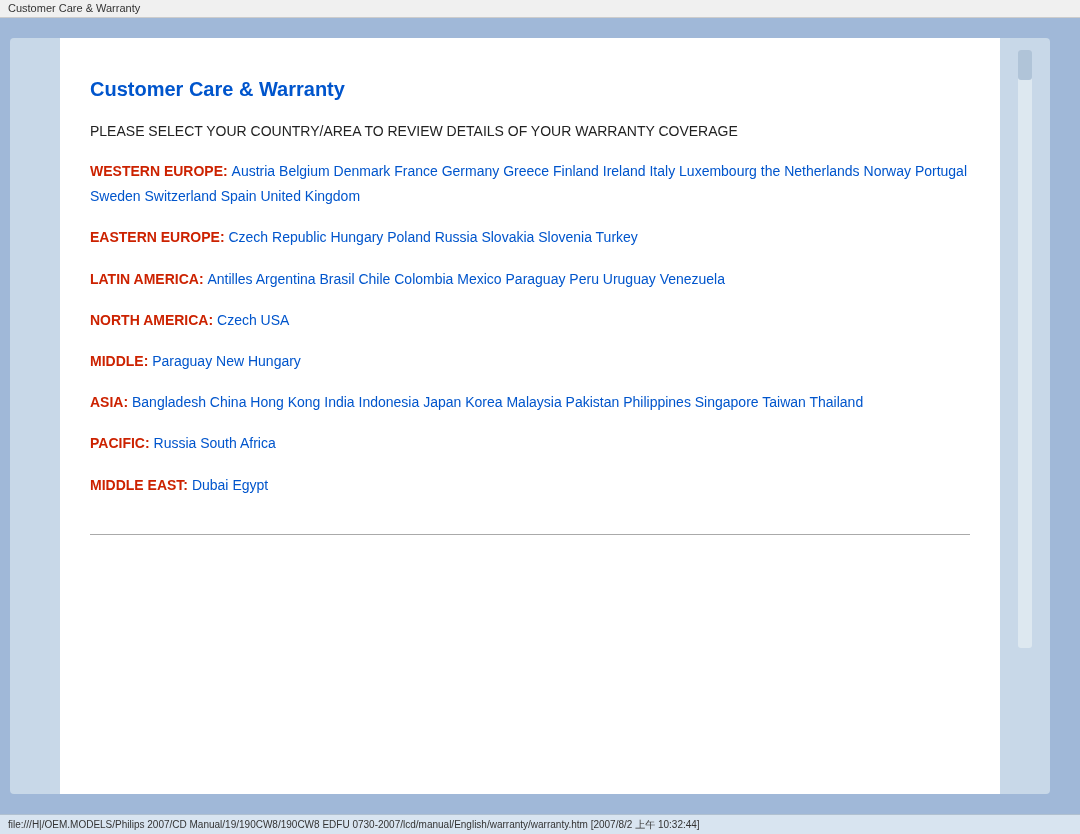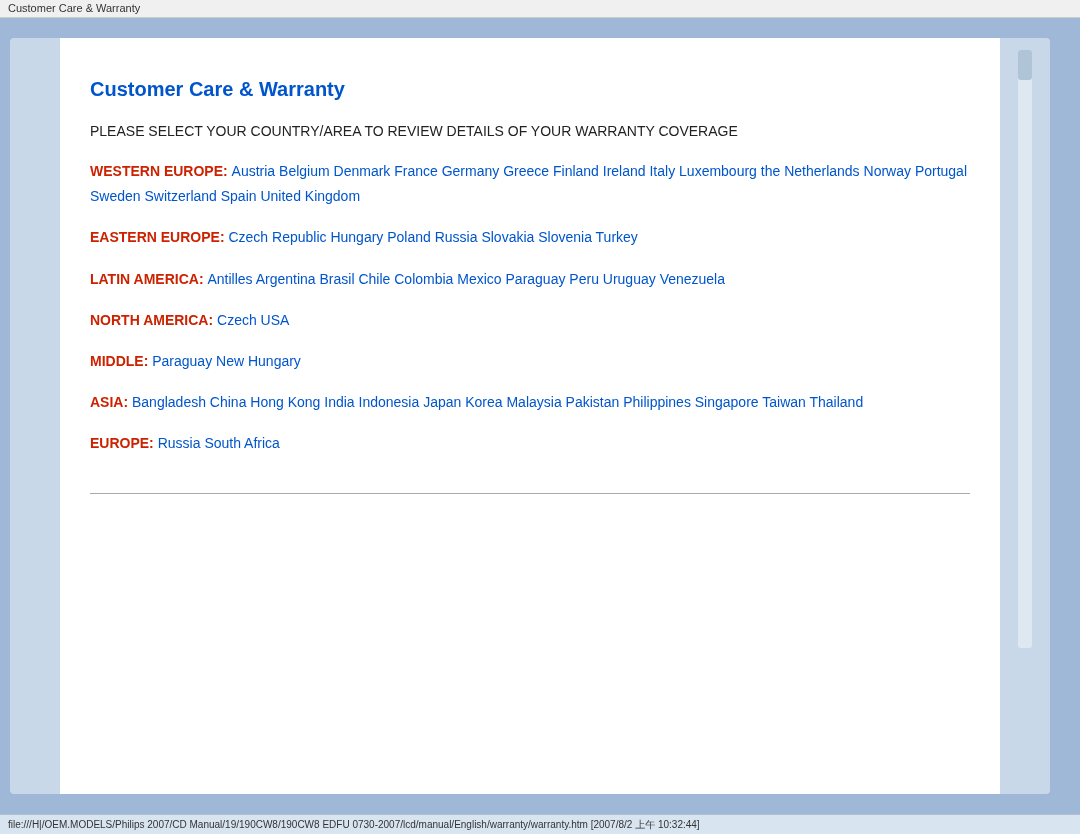--- a/index.html
+++ b/index.html
@@ -157,21 +157,22 @@
       <p class="subtitle">PLEASE SELECT YOUR COUNTRY/AREA TO REVIEW DETAILS OF YOUR WARRANTY COVERAGE</p>
 
       <div id="regions-container">
 
       <div class="region-section"><span class="region-label">WESTERN EUROPE: </span><a class="country-link" href="#">Austria</a>   <a class="country-link" href="#">Belgium</a>   <a class="country-link" href="#">Denmark</a>   <a class="country-link" href="#">France</a>   <a class="country-link" href="#">Germany</a>   <a class="country-link" href="#">Greece</a>   <a class="country-link" href="#">Finland</a>   <a class="country-link" href="#">Ireland</a>   <a class="country-link" href="#">Italy</a>   <a class="country-link" href="#">Luxembourg</a>   <a class="country-link" href="#">the Netherlands</a>   <a class="country-link" href="#">Norway</a>   <a class="country-link" href="#">Portugal</a>   <a class="country-link" href="#">Sweden</a>   <a class="country-link" href="#">Switzerland</a>   <a class="country-link" href="#">Spain</a>   <a class="country-link" href="#">United Kingdom</a></div>
           <div class="region-section"><span class="region-label">EASTERN EUROPE: </span><a class="country-link" href="#">Czech Republic</a>   <a class="country-link" href="#">Hungary</a>   <a class="country-link" href="#">Poland</a>   <a class="country-link" href="#">Russia</a>   <a class="country-link" href="#">Slovakia</a>   <a class="country-link" href="#">Slovenia</a>   <a class="country-link" href="#">Turkey</a></div>
           <div class="region-section"><span class="region-label">LATIN AMERICA: </span><a class="country-link" href="#">Antilles</a>   <a class="country-link" href="#">Argentina</a>   <a class="country-link" href="#">Brasil</a>   <a class="country-link" href="#">Chile</a>   <a class="country-link" href="#">Colombia</a>   <a class="country-link" href="#">Mexico</a>   <a class="country-link" href="#">Paraguay</a>   <a class="country-link" href="#">Peru</a>   <a class="country-link" href="#">Uruguay</a>   <a class="country-link" href="#">Venezuela</a></div>
           <div class="region-section"><span class="region-label">NORTH AMERICA: </span><a class="country-link" href="#">Czech</a>   <a class="country-link" href="#">USA</a></div>
           <div class="region-section"><span class="region-label">MIDDLE: </span><a class="country-link" href="#">Paraguay</a>   <a class="country-link" href="#">New Hungary</a></div>
           <div class="region-section"><span class="region-label">ASIA: </span><a class="country-link" href="#">Bangladesh</a>   <a class="country-link" href="#">China</a>   <a class="country-link" href="#">Hong Kong</a>   <a class="country-link" href="#">India</a>   <a class="country-link" href="#">Indonesia</a>   <a class="country-link" href="#">Japan</a>   <a class="country-link" href="#">Korea</a>   <a class="country-link" href="#">Malaysia</a>   <a class="country-link" href="#">Pakistan</a>   <a class="country-link" href="#">Philippines</a>   <a class="country-link" href="#">Singapore</a>   <a class="country-link" href="#">Taiwan</a>   <a class="country-link" href="#">Thailand</a></div>
-          <div class="region-section"><span class="region-label">EUROPE: </span><a class="country-link" href="#">Russia</a>   <a class="country-link" href="#">South Africa</a></div>
+          <div class="region-section"><span class="region-label">PACIFIC: </span><a class="country-link" href="#">Russia</a>   <a class="country-link" href="#">South Africa</a></div>
+          <div class="region-section"><span class="region-label">MIDDLE EAST: </span><a class="country-link" href="#">Dubai</a>   <a class="country-link" href="#">Egypt</a></div>
         </div>
 
       <hr class="divider">
     </div>
 
     <div class="right-panel">
       <div class="scrollbar-track">
         <div class="scrollbar-thumb"></div>
       </div>
     </div>

